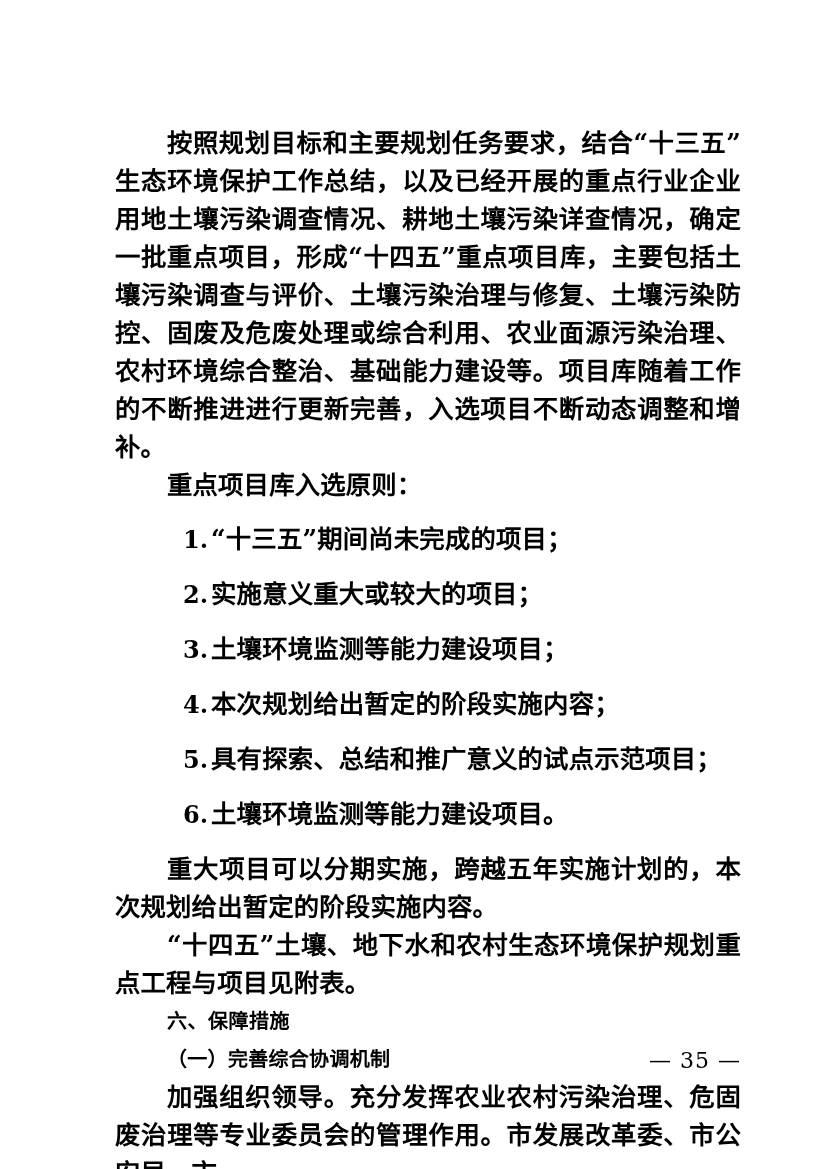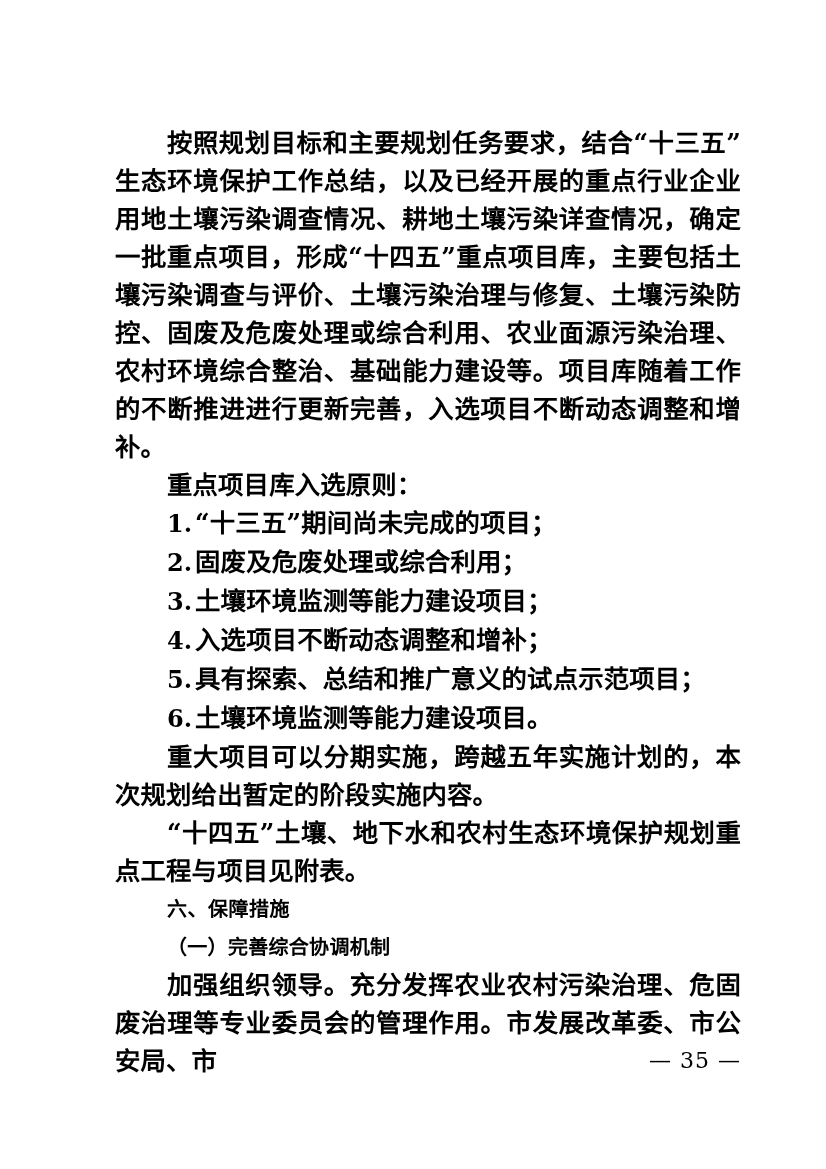--- a/index.html
+++ b/index.html
@@ -56,21 +56,21 @@
   }
 
   
   .list-block {
     margin: 0;
     padding: 0;
     list-style: none;
   }
 
   .list-item {
-    margin: 0;
+    margin: 16px;
     padding: 0;
     font-family: "DejaVu Serif", "Liberation Serif", serif;
     font-size: 25.4px;
     line-height: 38px;
     font-weight: 600;
     text-indent: 0;
     padding-left: 52px;
     white-space: nowrap;
     letter-spacing: 0.15px;
   }
@@ -129,27 +129,27 @@
 
     <p class="para">按照规划目标和主要规划任务要求，结合“十三五”生态环境保护工作总结，以及已经开展的重点行业企业用地土壤污染调查情况、耕地土壤污染详查情况，确定一批重点项目，形成“十四五”重点项目库，主要包括土壤污染调查与评价、土壤污染治理与修复、土壤污染防控、固废及危废处理或综合利用、农业面源污染治理、农村环境综合整治、基础能力建设等。项目库随着工作的不断推进进行更新完善，入选项目不断动态调整和增补。</p>
 
     <p class="para indent-2">重点项目库入选原则：</p>
 
     <ol class="list-block">
       <li class="list-item">
         <span class="list-num">1.</span><span>“十三五”期间尚未完成的项目；</span>
       </li>
       <li class="list-item">
-        <span class="list-num">2.</span><span>固废及危废处理或综合利用；</span>
+        <span class="list-num">2.</span><span>实施意义重大或较大的项目；</span>
       </li>
       <li class="list-item">
         <span class="list-num">3.</span><span>土壤环境监测等能力建设项目；</span>
       </li>
       <li class="list-item">
-        <span class="list-num">4.</span><span>入选项目不断动态调整和增补；</span>
+        <span class="list-num">4.</span><span>本次规划给出暂定的阶段实施内容；</span>
       </li>
       <li class="list-item">
         <span class="list-num">5.</span><span>具有探索、总结和推广意义的试点示范项目；</span>
       </li>
       <li class="list-item">
         <span class="list-num">6.</span><span>土壤环境监测等能力建设项目。</span>
       </li>
     </ol>
 
     <p class="para">重大项目可以分期实施，跨越五年实施计划的，本次规划给出暂定的阶段实施内容。</p>

